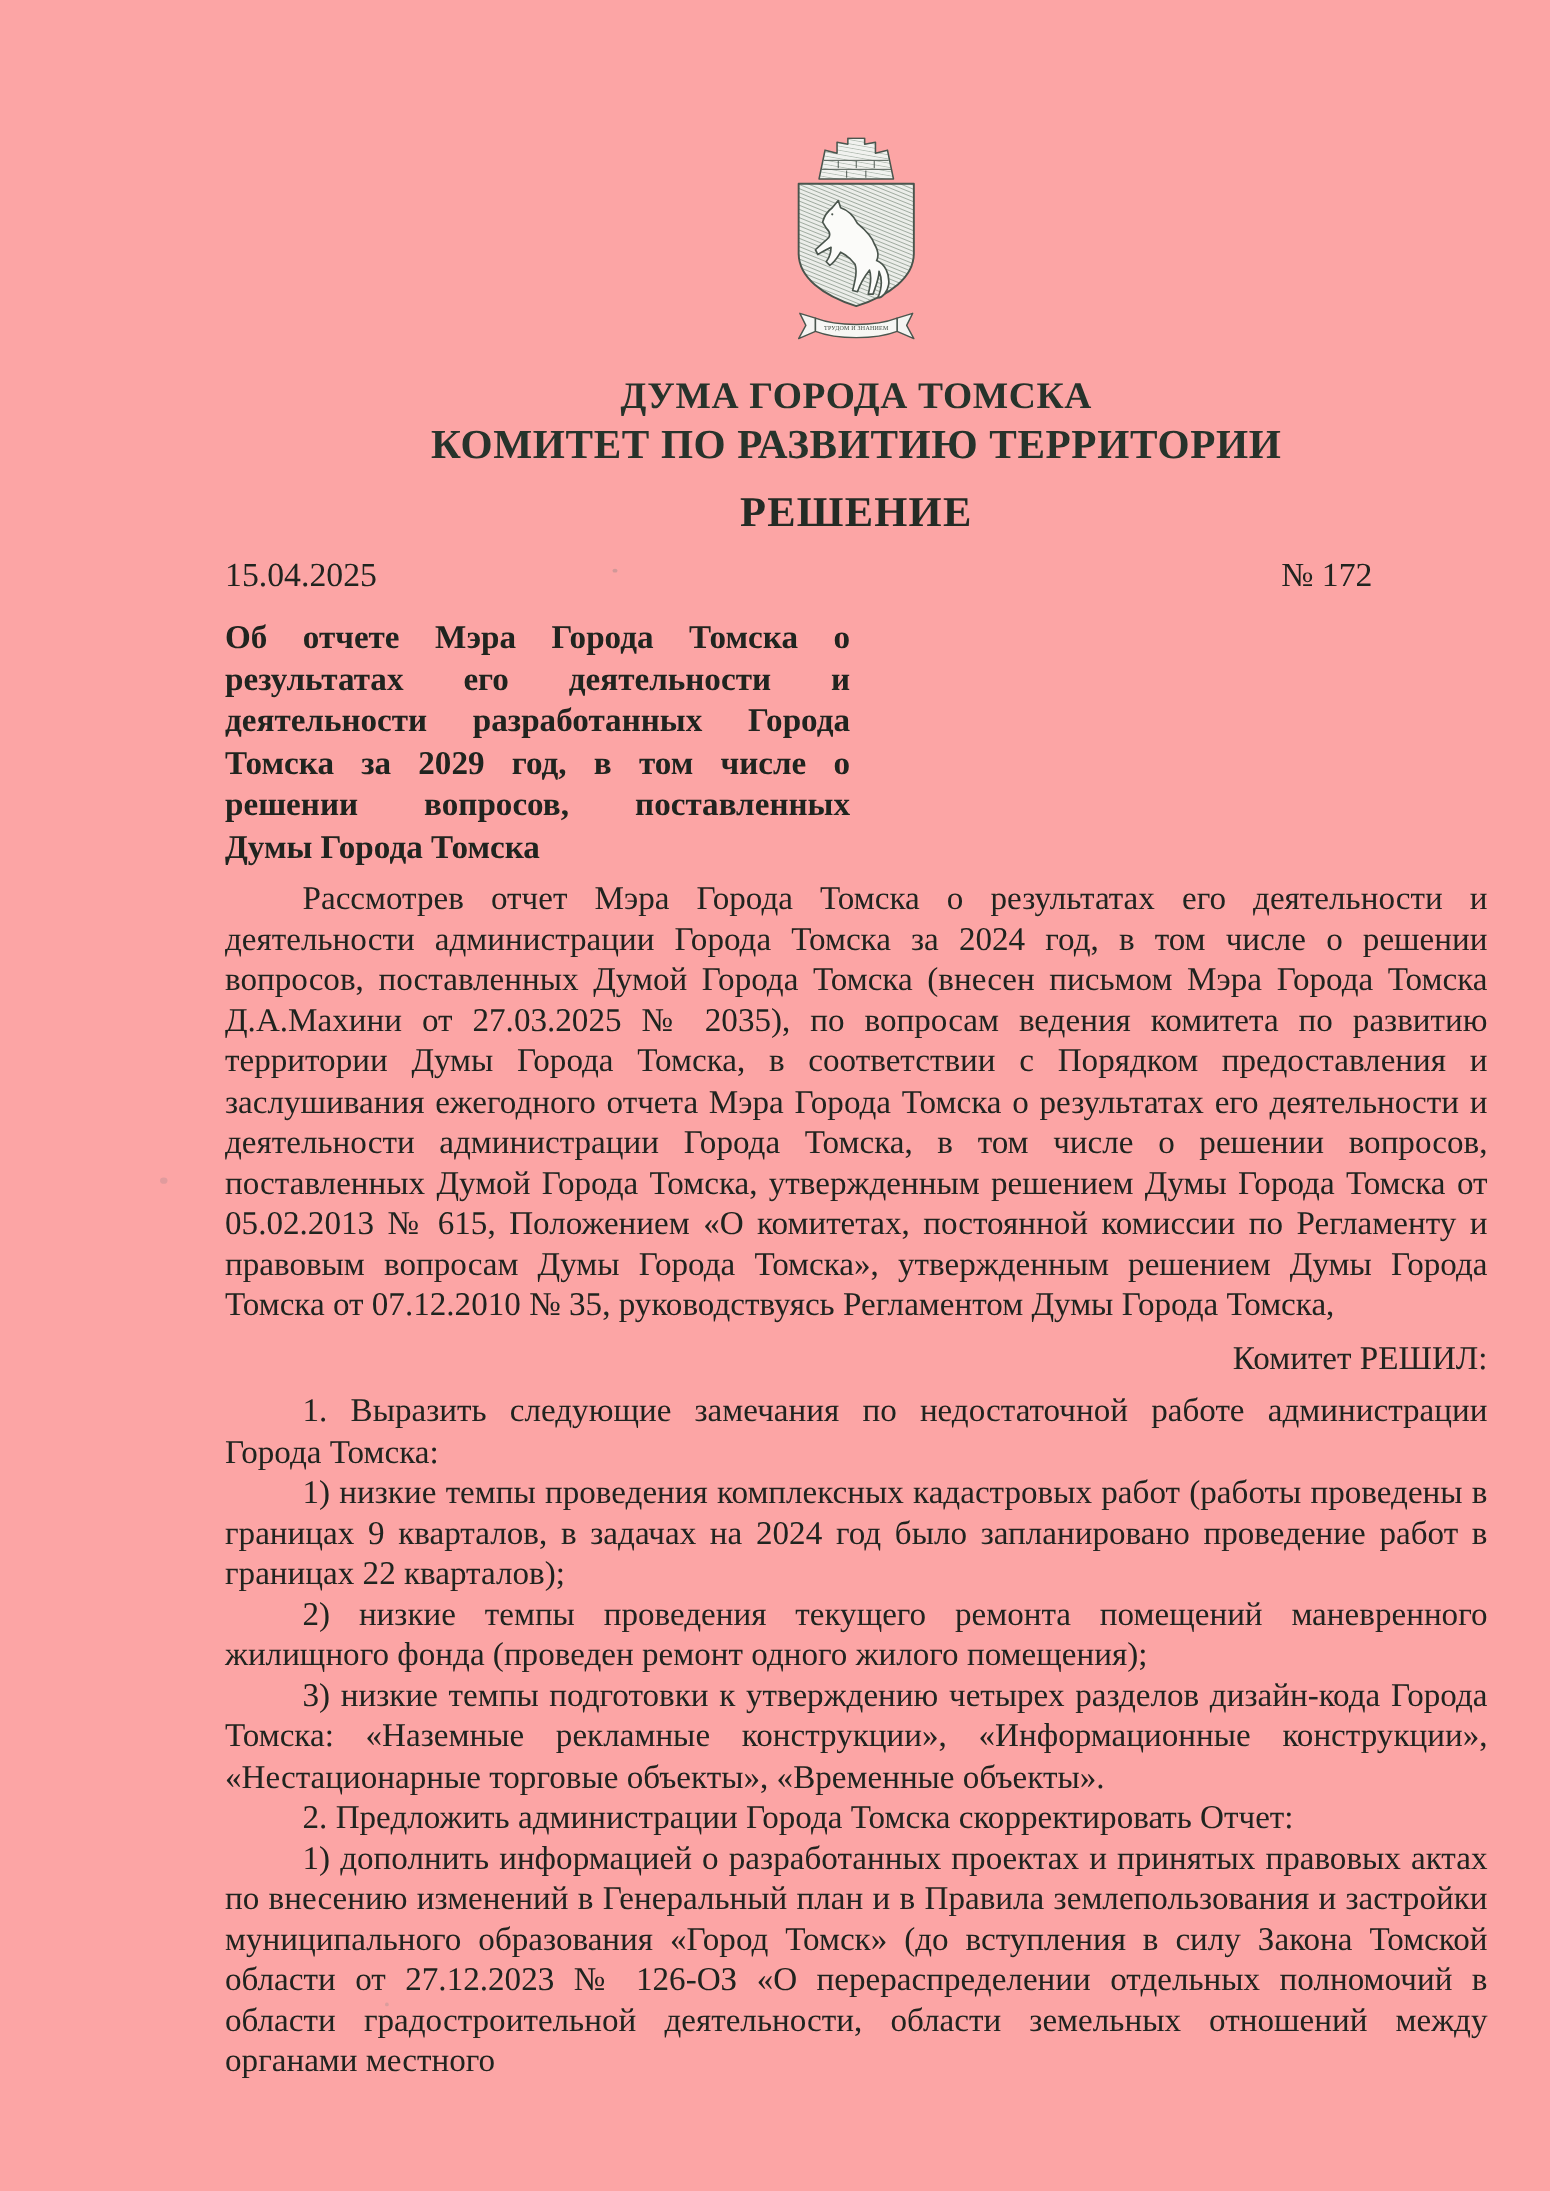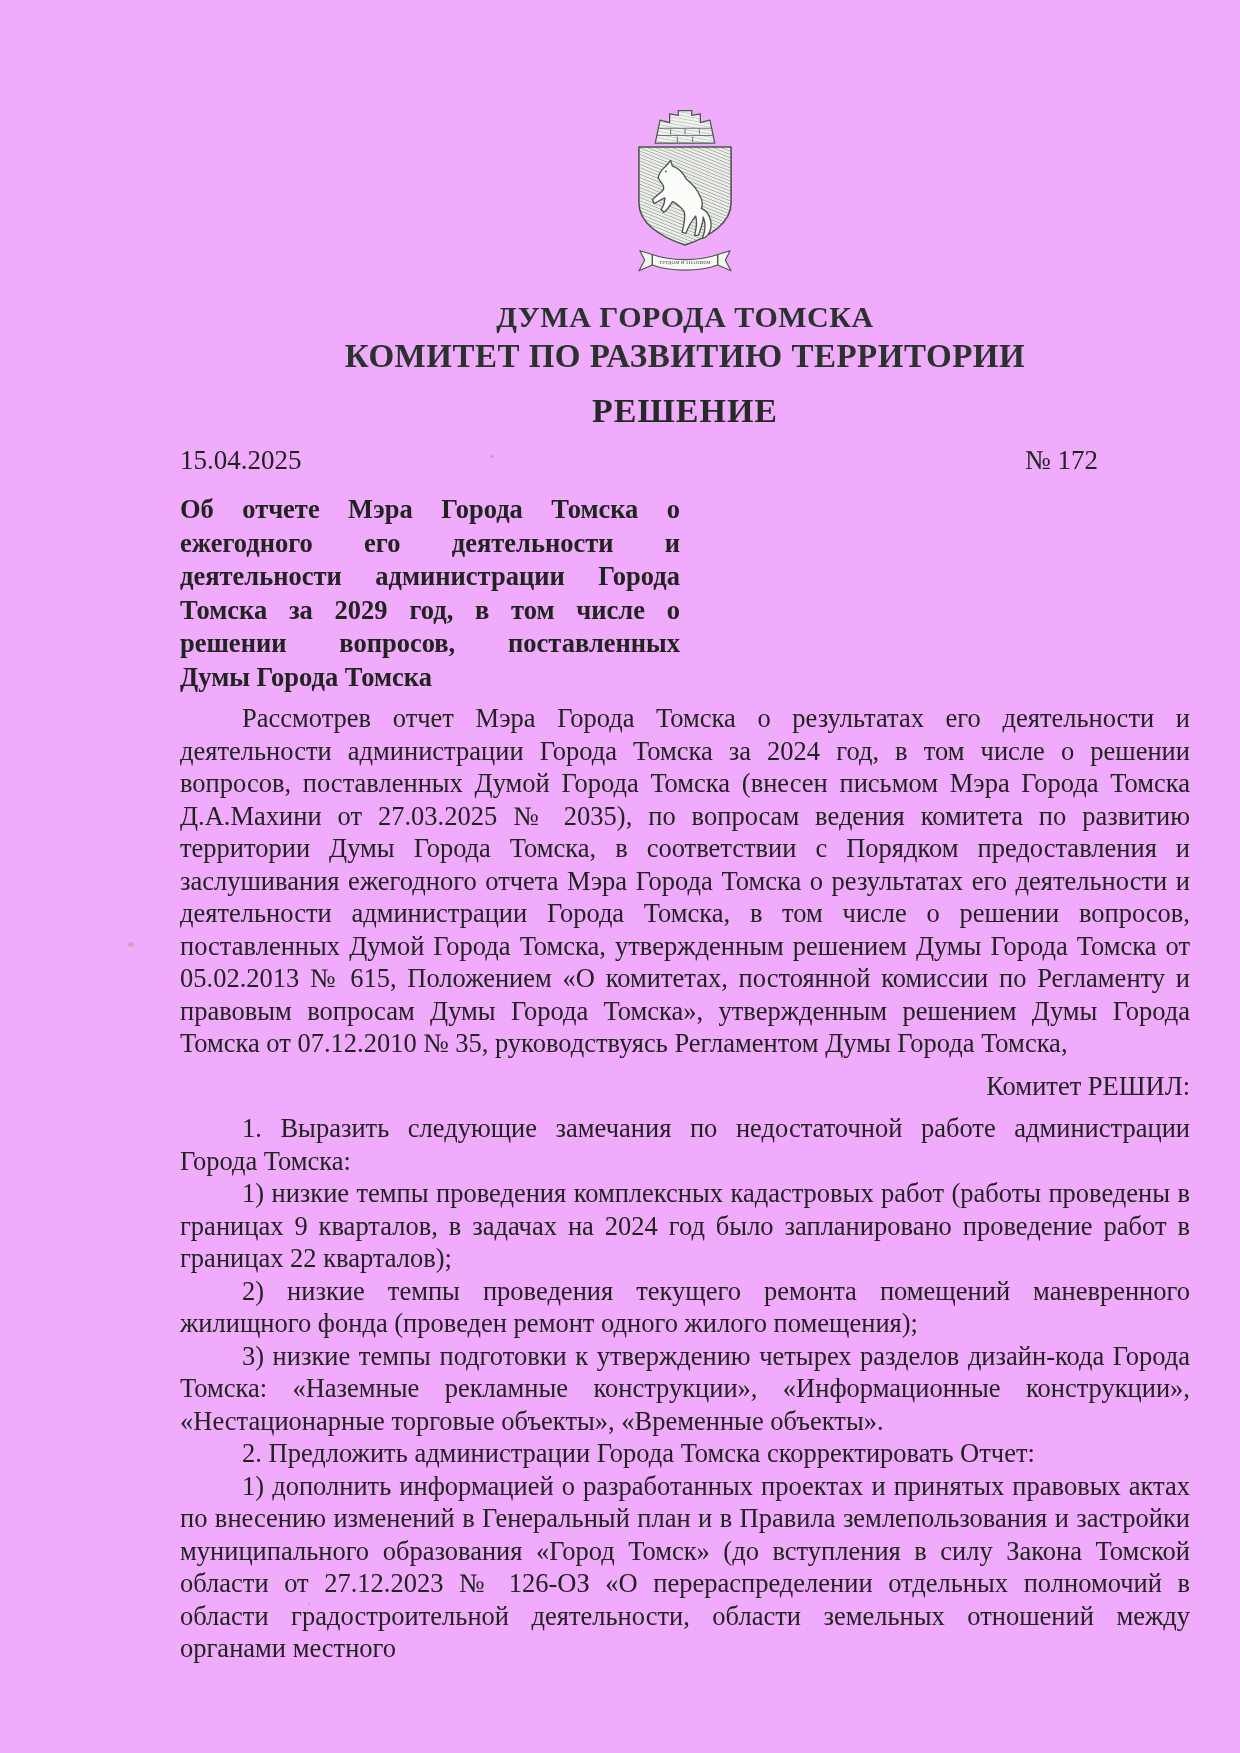--- a/index.html
+++ b/index.html
@@ -1,20 +1,20 @@
 <!DOCTYPE html>
 <html lang="ru"><head>
 <meta charset="utf-8">
 <style>
   html,body{margin:0;padding:0;background:#e8e8e8;}
   .page{
     position:relative;
     width:1240px;height:1753px;
     margin:0 auto;
-    background:#f0abfc;
+    background:#fca5a5;
     overflow:hidden;
     font-family:"Liberation Serif","DejaVu Serif",serif;
     color:#20241f;
     box-sizing:border-box;
     padding-top:110px;
   }
   .content{
     margin-left:180px;
     width:1010px;
   }
@@ -147,22 +147,22 @@
     <div class="committee-name">КОМИТЕТ ПО РАЗВИТИЮ ТЕРРИТОРИИ</div>
     <div class="doc-type">РЕШЕНИЕ</div>
 
     <div class="meta-row">
       <span class="doc-date">15.04.2025</span>
       <span class="doc-number">№ 172</span>
     </div>
 
     <div class="subject">
       <div class="subject-line">Об отчете Мэра Города Томска о</div>
-      <div class="subject-line">ежегодного его деятельности и</div>
-      <div class="subject-line">деятельности администрации Города</div>
+      <div class="subject-line">результатах его деятельности и</div>
+      <div class="subject-line">деятельности разработанных Города</div>
       <div class="subject-line">Томска за 2029 год, в том числе о</div>
       <div class="subject-line">решении вопросов, поставленных</div>
       <div class="subject-line last">Думы Города Томска</div>
     </div>
 
     <div class="body-block">
       <p>Рассмотрев отчет Мэра Города Томска о результатах его деятельности и деятельности администрации Города Томска за 2024 год, в том числе о решении вопросов, поставленных Думой Города Томска (внесен письмом Мэра Города Томска Д.А.Махини от 27.03.2025 № 2035), по вопросам ведения комитета по развитию территории Думы Города Томска, в соответствии с Порядком предоставления и заслушивания ежегодного отчета Мэра Города Томска о результатах его деятельности и деятельности администрации Города Томска, в том числе о решении вопросов, поставленных Думой Города Томска, утвержденным решением Думы Города Томска от 05.02.2013 № 615, Положением «О комитетах, постоянной комиссии по Регламенту и правовым вопросам Думы Города Томска», утвержденным решением Думы Города Томска от 07.12.2010 № 35, руководствуясь Регламентом Думы Города Томска,</p>
       <div class="resolved">Комитет РЕШИЛ:</div>
       <p>1. Выразить следующие замечания по недостаточной работе администрации Города Томска:</p>
       <p>1) низкие темпы проведения комплексных кадастровых работ (работы проведены в границах 9 кварталов, в задачах на 2024 год было запланировано проведение работ в границах 22 кварталов);</p>

